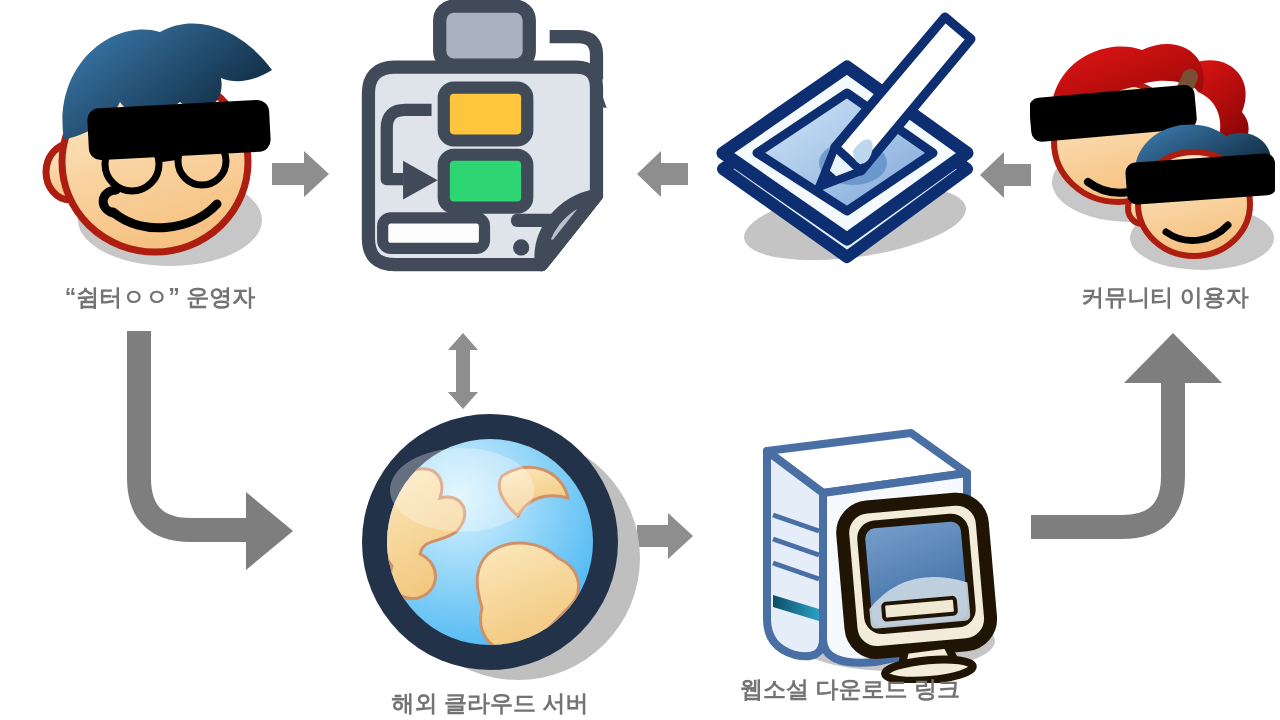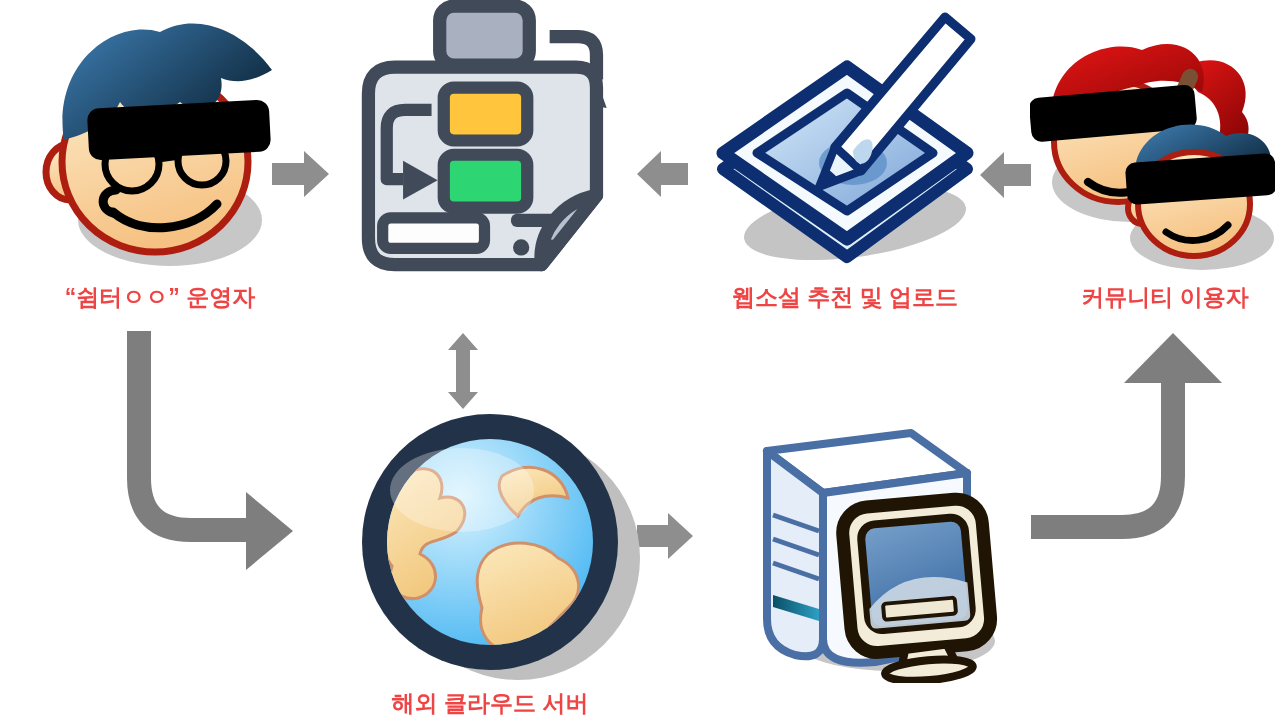--- a/index.html
+++ b/index.html
@@ -1,21 +1,21 @@
 <!DOCTYPE html>
 <html><head>
 <meta charset="utf-8">
 <style>
   html,body{margin:0;padding:0;background:#fff;}
   .canvas{position:relative;width:1280px;height:720px;background:#fff;overflow:hidden;
           font-family:"Liberation Sans",sans-serif;}
   .icon{position:absolute;}
   .icon svg{display:block;width:100%;height:100%;}
   .node-label{position:absolute;text-align:center;font-weight:700;font-size:23px;
-              color:#ef4444;line-height:30px;white-space:nowrap;}
+              color:#737373;line-height:30px;white-space:nowrap;}
   #arrows{position:absolute;left:0;top:0;z-index:1;pointer-events:none;}
   .icon{z-index:2;}
   .node-label{z-index:3;}
 </style>
 </head>
 <body>
 
 <div class="canvas">
 
   <svg id="arrows" width="1280" height="720" viewBox="0 0 1280 720">
@@ -212,17 +212,17 @@
         <rect x="150" y="106" width="104" height="106" rx="14" fill="url(#gMon1)" stroke="#201505" stroke-width="8"></rect>
         <path d="M152,190 Q192,148 252,172 L252,204 Q252,210 246,210 L158,210 Q152,210 152,204 Z" fill="#ccd8e3" opacity="0.9"></path>
         <rect x="166" y="186" width="72" height="16" rx="3" fill="#efe8d2" stroke="#201505" stroke-width="4"></rect>
         <polygon points="184,234 226,232 234,252 178,254" fill="#f3ecd9" stroke="#201505" stroke-width="8" stroke-linejoin="round"></polygon>
         <ellipse cx="206" cy="256" rx="44" ry="10" fill="#f3ecd9" stroke="#201505" stroke-width="8"></ellipse>
       </g>
     </svg>
   </div>
 
   <div class="node-label" style="left:20px;top:282px;width:280px;">“쉼터ㅇㅇ” 운영자</div>
-  <div class="node-label" style="left:705px;top:282px;width:280px;">웹소설 추천 및 업로드</div>
   <div class="node-label" style="left:1045px;top:282px;width:240px;">커뮤니티 이용자</div>
   <div class="node-label" style="left:350px;top:688px;width:280px;">해외 클라우드 서버</div>
+  <div class="node-label" style="left:710px;top:674px;width:280px;">웹소설 다운로드 링크</div>
 
 </div>
 
 </body></html>

